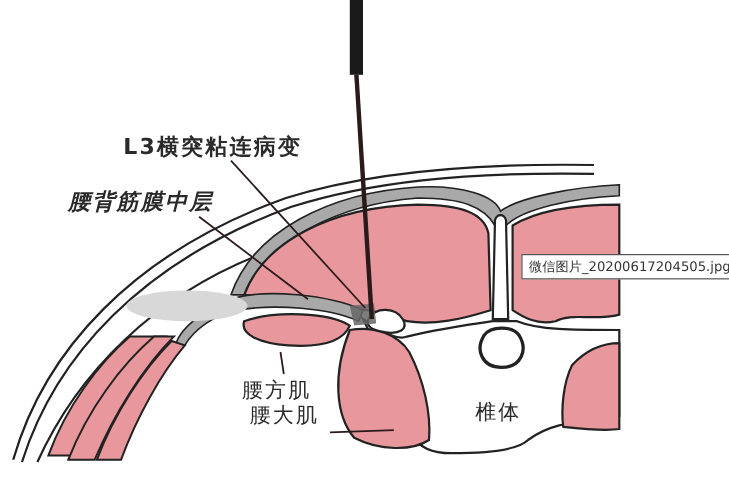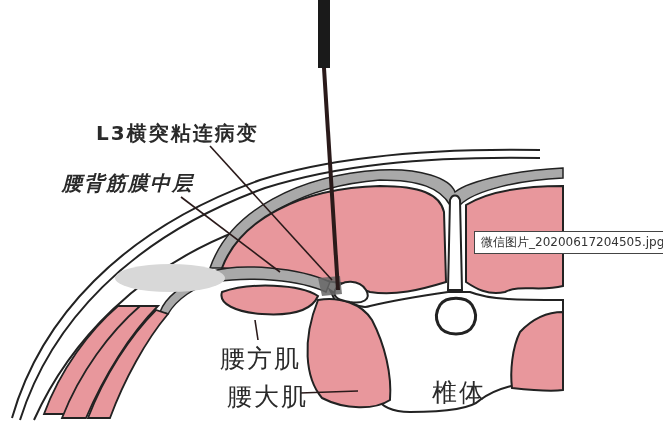--- a/index.html
+++ b/index.html
@@ -1,19 +1,19 @@
 <!DOCTYPE html>
 <html><head>
   <meta charset="utf-8">
   <style>
     html, body { margin: 0; padding: 0; background: #ffffff; }
     body { width: 663px; height: 443px; position: relative; overflow: hidden;
            font-family: "DejaVu Sans", "Liberation Sans", sans-serif; }
     #diagram { position: absolute; left: 0; top: 0; width: 663px; height: 443px; }
-    .label { position: absolute; color: #2a2a2a; font-size: 25px; letter-spacing: 2px; white-space: nowrap; }
+    .label { position: absolute; color: #2a2a2a; font-size: 19px; letter-spacing: 2px; white-space: nowrap; }
     .label.bold { font-weight: bold; font-size: 20px; }
     .tooltip { position: absolute; left: 474px; top: 231px; background: #ffffff;
                border: 1px solid #444; padding: 2px 6px; font-size: 12px; color: #333;
                font-family: "DejaVu Sans", sans-serif; white-space: nowrap; }
   </style>
 </head>
 <body>
 
 <svg id="diagram" viewBox="0 0 663 443" xmlns="http://www.w3.org/2000/svg">
 
@@ -60,19 +60,19 @@
   </g>
 
   <g stroke="#2a1a1a" stroke-width="1.6" fill="none">
     <line x1="210" y1="146" x2="332" y2="280"></line>
     <line x1="181" y1="197" x2="280" y2="272"></line>
     <line x1="258" y1="340" x2="255" y2="320"></line>
     <line x1="300" y1="393" x2="358" y2="391"></line>
   </g>
 </svg>
 
-<div class="label bold" style="left:96px; top:120px;">L3横突粘连病变</div>
+<div class="label bold" style="left:112px; top:120px;">L3横突粘连病变</div>
 <div class="label bold" style="left:62px; top:170px;font-style:italic;">腰背筋膜中层</div>
 <div class="label" style="left:220px; top:342px;">腰方肌</div>
-<div class="label" style="left:227px; top:380px;">腰大肌</div>
-<div class="label" style="left:432px; top:376px;">椎体</div>
+<div class="label" style="left:227px; top:365px;">腰大肌</div>
+<div class="label" style="left:432px; top:362px;">椎体</div>
 
 <div class="tooltip">微信图片_20200617204505.jpg</div>
 
 </body></html>

